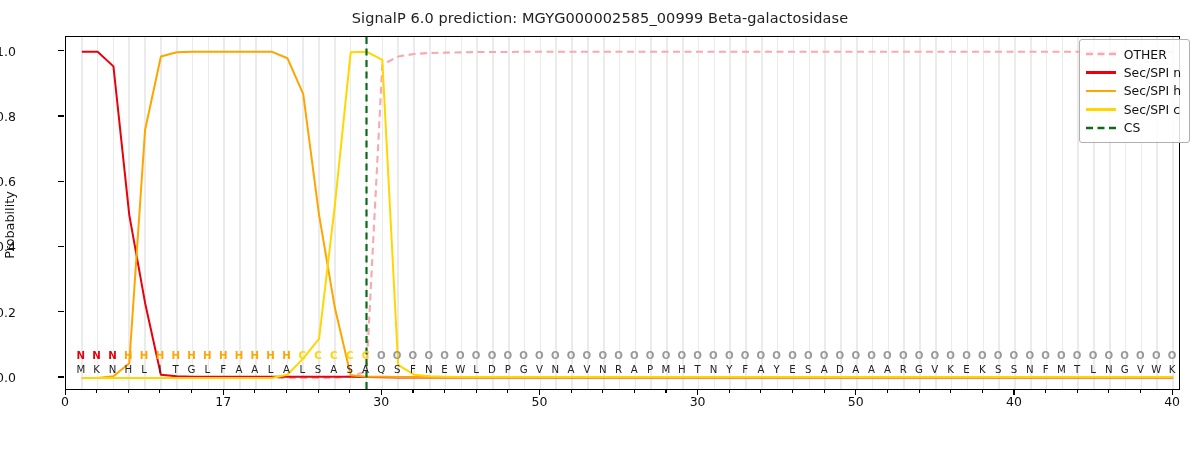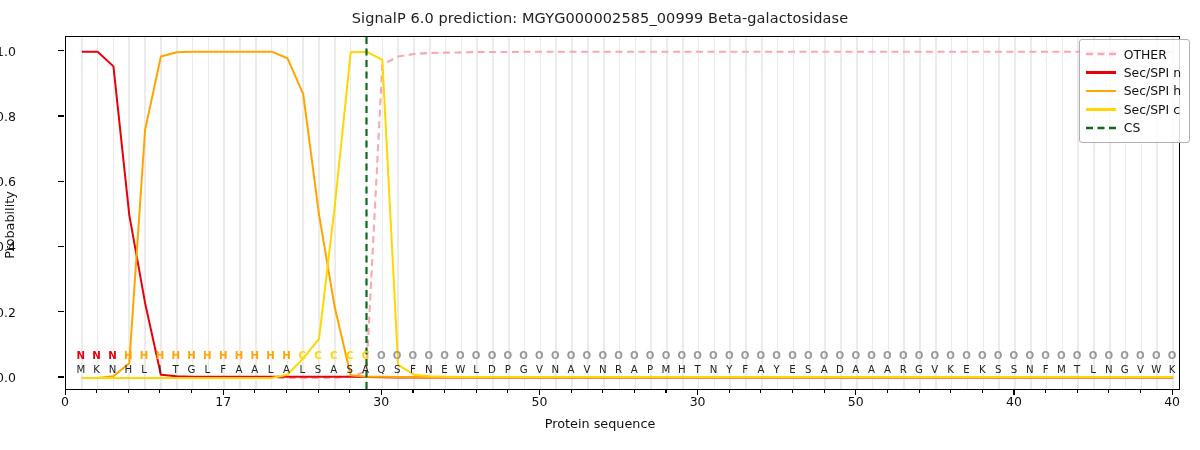--- a/index.html
+++ b/index.html
@@ -119,21 +119,20 @@
       <div class="xtickmark minor" style="left: 918.543px;"></div>
       <div class="xtickmark minor" style="left: 950.174px;"></div>
       <div class="xtickmark minor" style="left: 981.805px;"></div>
       <div class="xtickmark" style="left: 1013.44px;"></div>
       <div class="xtickmark minor" style="left: 1045.07px;"></div>
       <div class="xtickmark minor" style="left: 1076.7px;"></div>
       <div class="xtickmark minor" style="left: 1108.33px;"></div>
       <div class="xtickmark minor" style="left: 1139.96px;"></div>
       <div class="xtickmark" style="left: 1171.59px;"></div>
     </div>
-  <div class="xlabel">Protein sequence</div>
 
   <div id="plot">
     <div id="gridlayer">
         <div class="vgrid" style="left: 15.0156px;"></div>
         <div class="vgrid" style="left: 30.8312px;"></div>
         <div class="vgrid" style="left: 46.6468px;"></div>
         <div class="vgrid" style="left: 62.4624px;"></div>
         <div class="vgrid" style="left: 78.278px;"></div>
         <div class="vgrid" style="left: 94.0936px;"></div>
         <div class="vgrid" style="left: 109.909px;"></div>

